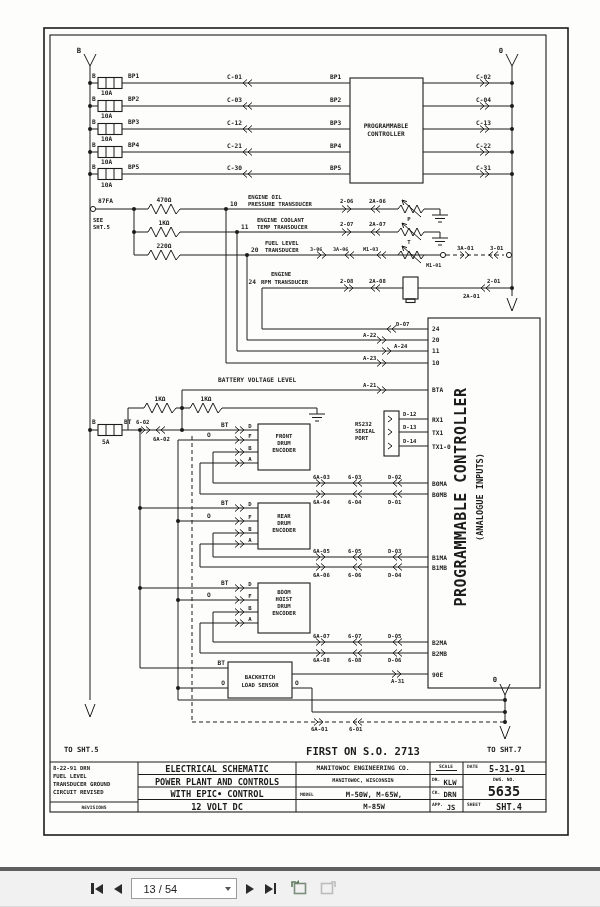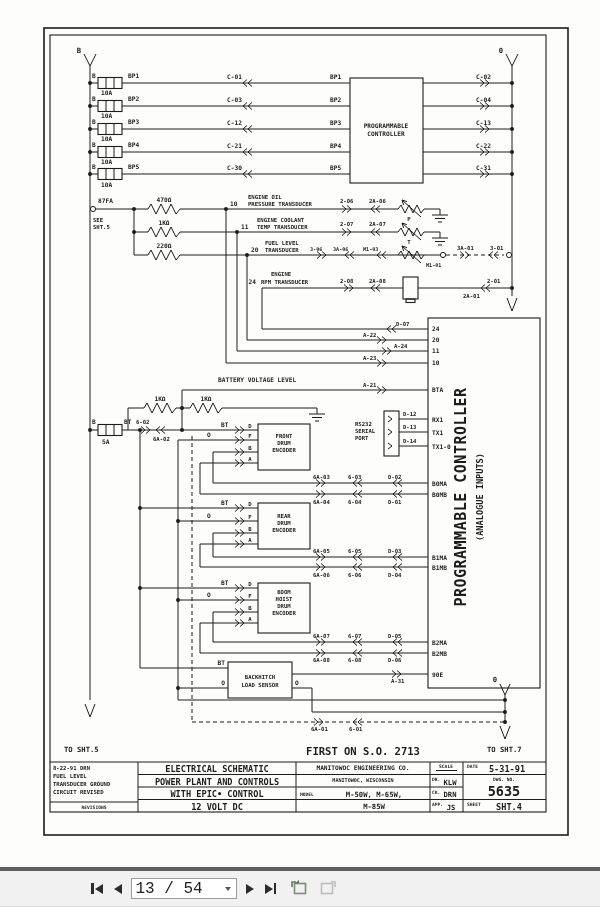--- a/index.html
+++ b/index.html
@@ -20,22 +20,22 @@
   .sep{position:absolute;top:866px;left:0;width:600px;height:5px;
        background:linear-gradient(#ffffff 0 1px,#5f5f5f 1px 100%);}
   .viewer-bar{position:absolute;top:871px;left:0;width:600px;height:36px;background:#f1f1f1;
        border-bottom:1px solid #d9d9d9;display:flex;align-items:center;gap:7px;
        padding-left:88px;box-sizing:border-box;}
   .navbtn{background:transparent;border:0;padding:2px;display:flex;align-items:center;cursor:pointer;height:20px}
   .tri-l{width:0;height:0;border-right:8px solid #2b2b2b;border-top:5px solid transparent;border-bottom:5px solid transparent;display:inline-block}
   .tri-r{width:0;height:0;border-left:8px solid #2b2b2b;border-top:5px solid transparent;border-bottom:5px solid transparent;display:inline-block}
   .vbar{width:2.5px;height:11px;background:#2b2b2b;display:inline-block;margin:0 1px}
   .pagebox{display:flex;align-items:stretch;background:#ffffff;border:1px solid #9b9b9b;height:19px;width:104px}
-  .pagebox input{border:0;outline:none;flex:1;font-size:16px;padding:0 0 0 4px;
-       font-family:Liberation Mono, monospace;color:#222;background:transparent;width:70px}
+  .pagebox input{border:0;outline:none;flex:1;font-size:11px;padding:0 0 0 12px;
+       font-family:Liberation Sans, sans-serif;color:#222;background:transparent;width:70px}
   .caret{width:15px;display:flex;align-items:center;justify-content:center;cursor:pointer}
   .caret::after{content:"";width:0;height:0;border-top:4px solid #555;
        border-left:3.5px solid transparent;border-right:3.5px solid transparent;display:block}
   .viewicon{background:transparent;border:0;padding:0;margin-left:4px;cursor:pointer;height:20px}
 </style>
 </head>
 <body>
 
 <div class="page">
 <svg viewBox="0 0 600 860" width="600" height="860">

